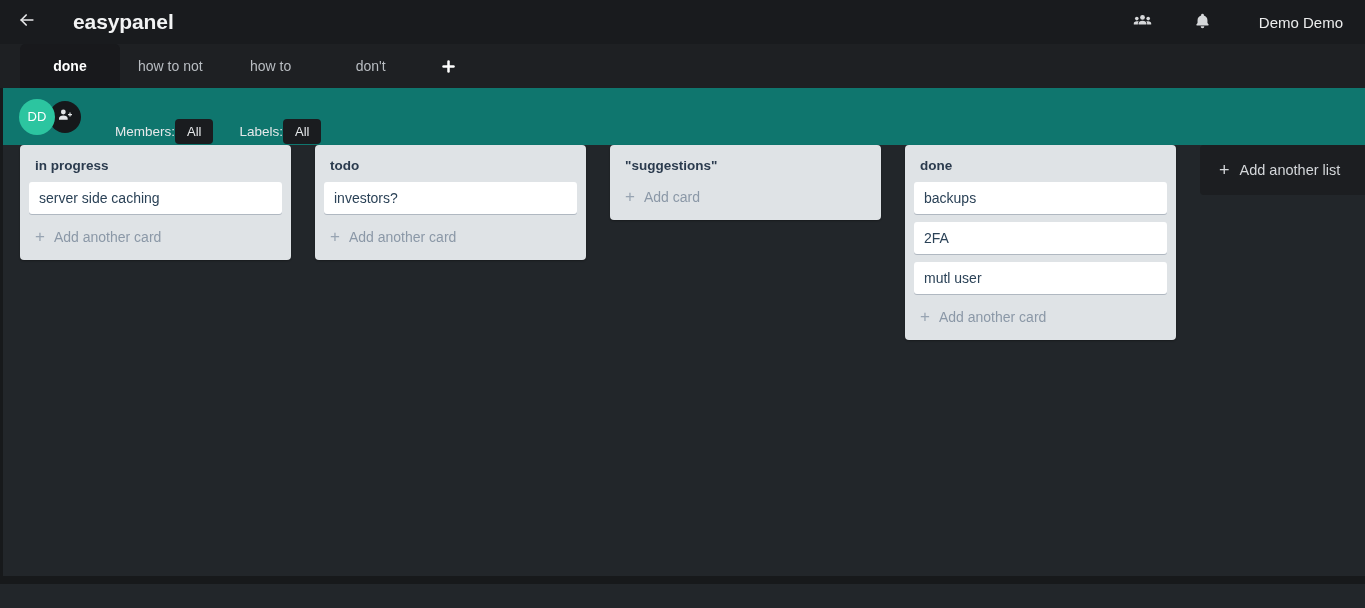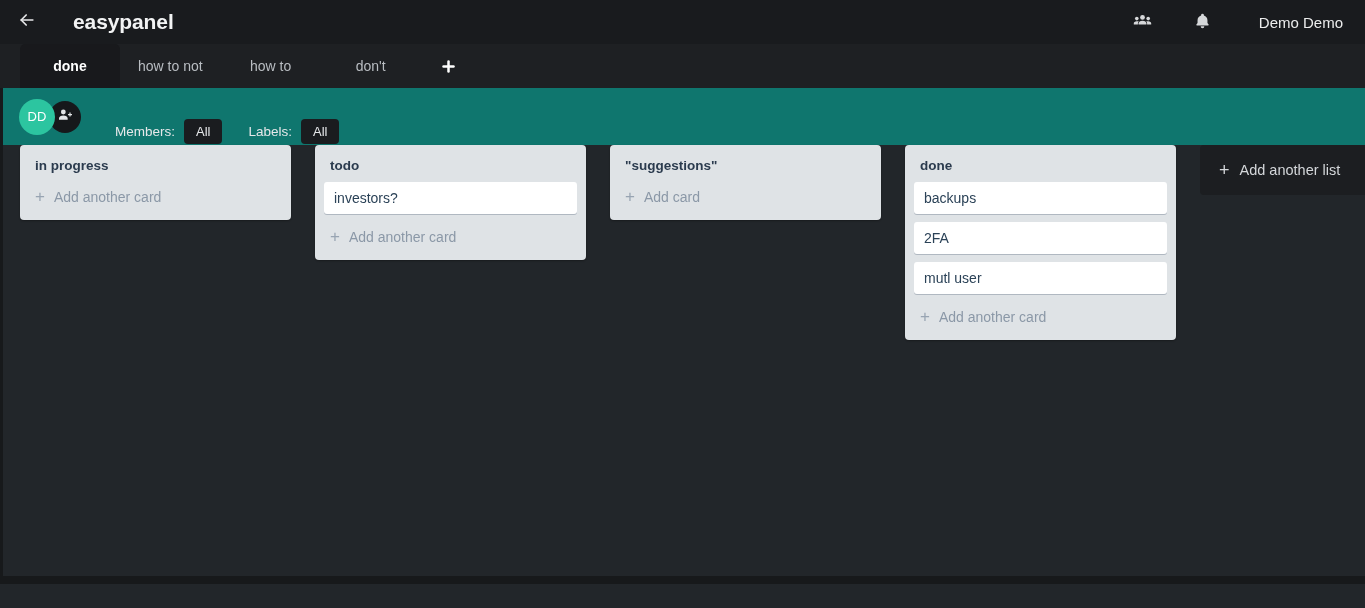--- a/index.html
+++ b/index.html
@@ -130,21 +130,20 @@
     margin-left: -6px;
     color: #e3e5e7;
     cursor: pointer;
     position: relative;
     z-index: 1;
   }
   .filter-group {
     display: flex;
     align-items: center;
     margin-left: 34px;
-    gap: 9px;
     margin-top: 29px;
   }
   .filter-label {
     font-size: 13.5px;
     color: #e6e8ea;
   }
   .filter-pill {
     background: #1a1c1f;
     color: #e6e8ea;
     font-size: 13px;
@@ -312,20 +311,21 @@
 
     <div class="filter-group labels">
       <span class="filter-label">Labels:</span>
       <span class="filter-pill">All</span>
     </div>
   </div>
 
   <div class="board" id="board">
       <div class="list">
         <div class="list-title">in progress</div>
+        <div class="card">server side caching</div>
         <div class="add-card">
           <span class="plus">+</span>
           <span>Add another card</span>
         </div>
       </div>
       <div class="list">
         <div class="list-title">todo</div>
         <div class="card">investors?</div>
         <div class="add-card">
           <span class="plus">+</span>

